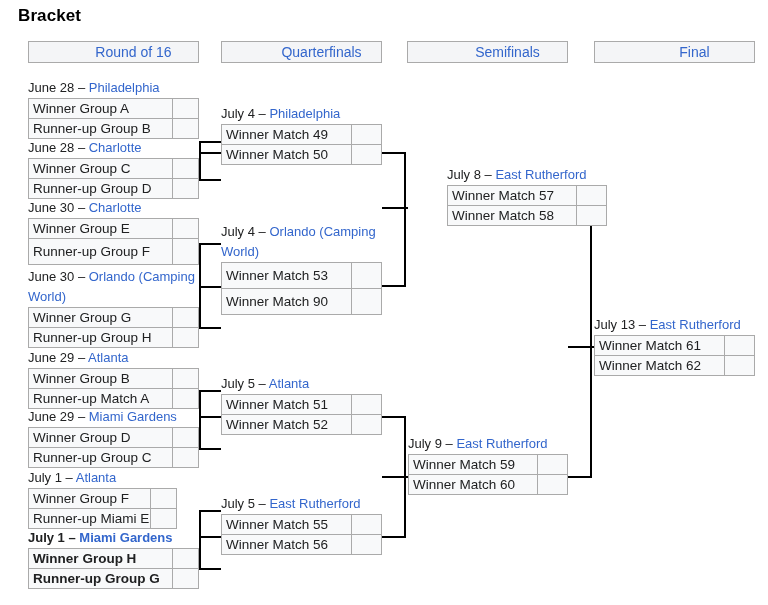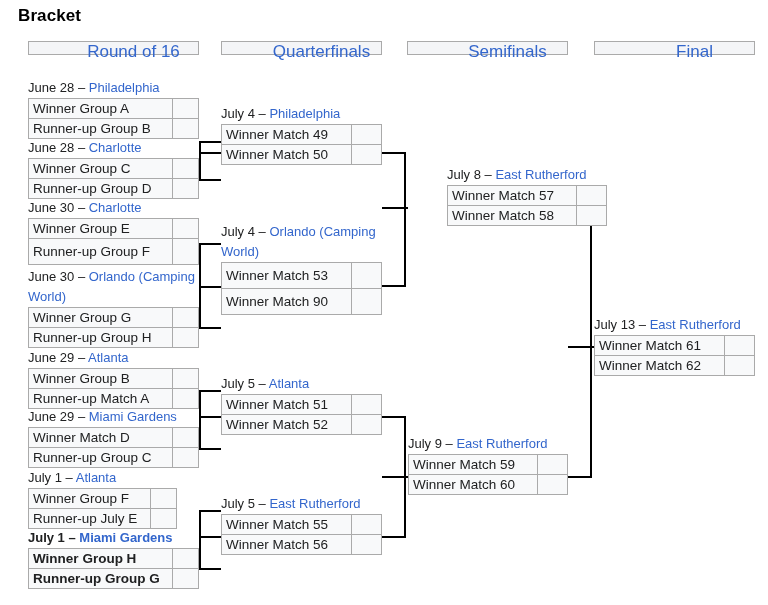--- a/index.html
+++ b/index.html
@@ -28,27 +28,27 @@
     top: 6px;
     font-size: 17px;
     font-weight: bold;
     color: #000000;
     letter-spacing: 0.1px;
   }
   
   .round-header {
     position: absolute;
     box-sizing: border-box;
-    height: 14px;
+    height: 22px;
     line-height: 20px;
     text-align: center;
     background: #f4f5f7;
     border: 1px solid #aaaaaa;
     color: #3366cc;
-    font-size: 17px;
+    font-size: 14px;
     padding-left: 40px;
   }
   
   .match {
     position: absolute;
     box-sizing: border-box;
   }
   .match-label {
     position: absolute;
     left: 0;
@@ -217,39 +217,39 @@
       <div class="team-cell">Runner-up Match A</div>
       <div class="score-cell" style="width:26px;"></div>
     </div>
   </div>
 
   <div class="match" style="left:28px; top:428px; width:171px;">
     <div class="match-label">
       <span>June 29</span><span> – </span><span class="venue">Miami Gardens</span>
     </div>
     <div class="match-row">
-      <div class="team-cell">Winner Match D</div>
+      <div class="team-cell">Winner Group D</div>
       <div class="score-cell" style="width:26px;"></div>
     </div>
     <div class="match-row">
       <div class="team-cell">Runner-up Group C</div>
       <div class="score-cell" style="width:26px;"></div>
     </div>
   </div>
 
   <div class="match" style="left:28px; top:489px; width:149px;">
     <div class="match-label">
       <span>July 1</span><span> – </span><span class="venue">Atlanta</span>
     </div>
     <div class="match-row">
       <div class="team-cell">Winner Group F</div>
       <div class="score-cell" style="width:26px;"></div>
     </div>
     <div class="match-row">
-      <div class="team-cell">Runner-up July E</div>
+      <div class="team-cell">Runner-up Miami E</div>
       <div class="score-cell" style="width:26px;"></div>
     </div>
   </div>
 
   <div class="match" style="left:28px; top:549px; width:171px;font-weight:bold;">
     <div class="match-label">
       <span>July 1</span><span> – </span><span class="venue">Miami Gardens</span>
     </div>
     <div class="match-row">
       <div class="team-cell">Winner Group H</div>

